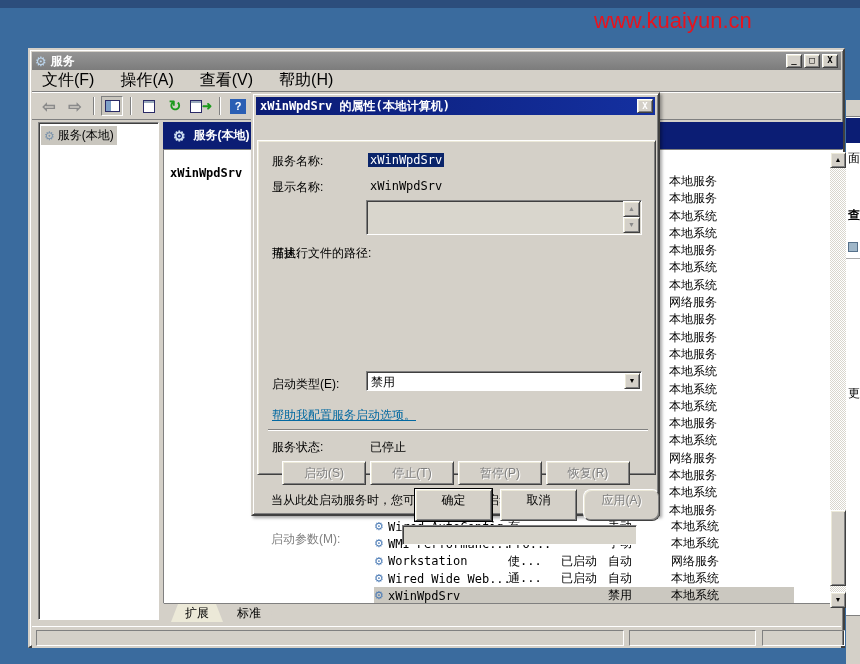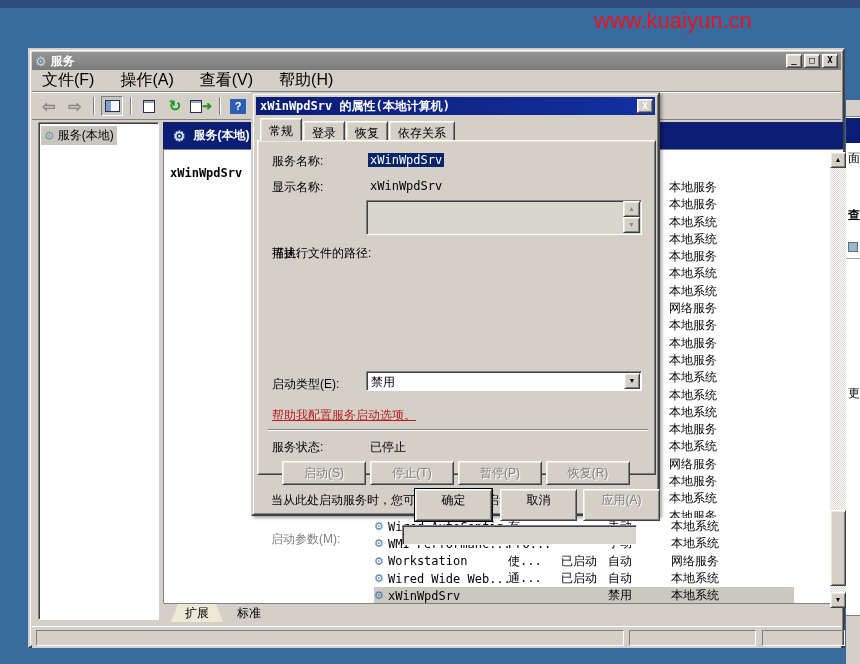--- a/index.html
+++ b/index.html
@@ -47,21 +47,21 @@
                 display:flex; align-items:center; gap:8px; padding-left:10px; font-weight:bold; }
   .paneheader .gear { color:#cfe0f2; font-size:14px; }
   .panebody { position:absolute; left:0; top:31px; width:680px; height:455px; background:#fff;
               border:1px solid; border-color:#808080 #fff #fff #808080; }
   .extname { position:absolute; left:6px; top:16px; font-family:"DejaVu Sans Mono",monospace; font-weight:bold; font-size:12px; }
   .colhdr-row { position:absolute; left:500px; top:2px; width:166px; height:21px; display:flex; }
   .colhdr-cell { background:#ece9d8; border:1px solid; border-color:#fff #808080 #808080 #fff; height:21px;
                  padding:2px 4px; font-size:12px; }
   .colhdr-cell.c1 { width:84px; }
   .colhdr-cell.c2 { flex:1; }
-  .logon-list { position:absolute; left:505px; top:29px; width:120px; }
+  .logon-list { position:absolute; left:505px; top:23px; width:120px; }
   .logon-row { height:17.3px; font-size:12px; }
   .vscroll { position:absolute; left:666px; top:2px; width:16px; height:456px;
              background:conic-gradient(#ffffff 25%, #d9d6cd 0 50%, #ffffff 0 75%, #d9d6cd 0) 0 0/2px 2px; }
   .sbtn { position:absolute; left:0; width:16px; height:16px; background:#d4d0c8; border:1px solid; border-color:#fff #404040 #404040 #fff;
           box-shadow:inset 1px 1px 0 #ece9d8, inset -1px -1px 0 #808080; font-size:7px; text-align:center; line-height:14px; }
   .sthumb { position:absolute; left:0; top:358px; width:16px; height:76px; background:#d4d0c8; border:1px solid; border-color:#fff #404040 #404040 #fff;
             box-shadow:inset 1px 1px 0 #ece9d8, inset -1px -1px 0 #808080; }
   .rows { position:absolute; left:0px; top:368px; width:666px; height:87px; background:#fff; }
   .srow { position:absolute; left:210px; width:420px; height:17.3px; display:flex; align-items:center; }
   .srow.sel { background:#cbc8c0; }
@@ -101,31 +101,31 @@
   .valsel { background:#0a246a; color:#fff; padding:0 2px; }
   .descbox { position:absolute; left:108px; top:59px; width:276px; height:35px; background:#d9d6cd;
              border:1px solid; border-color:#808080 #fff #fff #808080; box-shadow:inset 1px 1px 0 #404040; }
   .spin { position:absolute; right:1px; width:17px; height:16px; background:#d4d0c8; border:1px solid; border-color:#fff #404040 #404040 #fff;
           box-shadow:inset 1px 1px 0 #ece9d8, inset -1px -1px 0 #808080; font-size:7px; color:#8a8a8a; text-align:center; line-height:14px; }
   .combo { position:absolute; left:108px; top:230px; width:276px; height:20px; background:#fff;
            border:1px solid; border-color:#808080 #fff #fff #808080; box-shadow:inset 1px 1px 0 #404040; }
   .combo .ctext { position:absolute; left:4px; top:2px; font-size:12px; }
   .cbtn { position:absolute; right:1px; top:1px; width:16px; height:16px; background:#d4d0c8; border:1px solid; border-color:#fff #404040 #404040 #fff;
           box-shadow:inset 1px 1px 0 #ece9d8, inset -1px -1px 0 #808080; font-size:7px; text-align:center; line-height:14px; }
-  .link { position:absolute; left:14px; top:266px; color:#b91c1c; text-decoration:underline; font-size:12px; }
+  .link { position:absolute; left:14px; top:266px; color:#0369a1; text-decoration:underline; font-size:12px; }
   .hr2 { position:absolute; left:10px; top:288px; width:380px; height:2px; border-top:1px solid #808080; border-bottom:1px solid #fff; }
   .dbtn { position:absolute; height:24px; width:84px; background:#d4d0c8; border:1px solid; border-color:#fff #404040 #404040 #fff;
           box-shadow:inset 1px 1px 0 #ece9d8, inset -1px -1px 0 #808080; text-align:center; line-height:22px; font-size:12px; }
   .dbtn.dis { color:#808080; text-shadow:1px 1px 0 #fff; }
   .parambox { position:absolute; left:149px; top:339px; width:235px; height:20px; background:#d7d4cb;
               border:1px solid; border-color:#808080 #fff #fff #808080; box-shadow:inset 1px 1px 0 #404040; }
   .okrow-btn { position:absolute; top:395px; height:32px; width:77px; background:#d4d0c8; border:1px solid; border-color:#fff #404040 #404040 #fff;
                box-shadow:inset 1px 1px 0 #ece9d8, inset -1px -1px 0 #808080; text-align:center; line-height:20px; font-size:12px; }
   .okrow-btn.default { outline:1px solid #000; }
-  .okrow-btn.dis { color:#808080; text-shadow:1px 1px 0 #fff; }
+  .okrow-btn.dis { color:#808080; text-shadow:1px 1px 0 #fff;border-radius:8px; }
 
   
   .fragment { position:absolute; left:846px; top:100px; width:14px; height:564px; background:#fff; overflow:hidden; }
   .frag-gray { position:absolute; left:0; top:0; width:14px; height:17px; background:#d4d0c8; border-bottom:1px solid #808080; }
   .frag-navy { position:absolute; left:0; top:18px; width:14px; height:25px; background:#0b1d74; }
   .frag-text { position:absolute; left:2px; font-size:12px; }
   .frag-text.b { font-weight:bold; }
   .frag-icon { position:absolute; left:2px; top:142px; width:10px; height:10px; background:#9fb6c8; border:1px solid #55708a; }
   .frag-div { position:absolute; left:0; top:158px; width:14px; height:1px; background:#aaa; }
   .frag-bottom { position:absolute; left:0; top:515px; width:14px; height:49px; background:#d4d0c8; border-top:1px solid #808080; }
@@ -285,26 +285,20 @@
     <span class="spanel" style="left:597px; width:127px;"></span>
     <span class="spanel" style="left:730px; width:83px;"></span>
   </div>
 </div>
 
 <div class="dialog">
   <div class="dtitle">
     <span>xWinWpdSrv 的属性(本地计算机)</span>
     <span class="dclose">X</span>
   </div>
-  <div class="dtabs">
-    <span class="dtab active">常规</span>
-    <span class="dtab">登录</span>
-    <span class="dtab">恢复</span>
-    <span class="dtab">依存关系</span>
-  </div>
   <div class="dpage">
     <span class="lbl" style="left:14px; top:12px;">服务名称:</span>
     <span class="lbl monoval" style="left:110px; top:12px;"><span class="valsel">xWinWpdSrv</span></span>
 
     <span class="lbl" style="left:14px; top:38px;">显示名称:</span>
     <span class="lbl monoval" style="left:112px; top:38px;">xWinWpdSrv</span>
 
     <span class="lbl" style="left:14px; top:72px;margin-top:32px;">描述:</span>
     <div class="descbox">
       <span class="spin" style="top:0;">▲</span>

